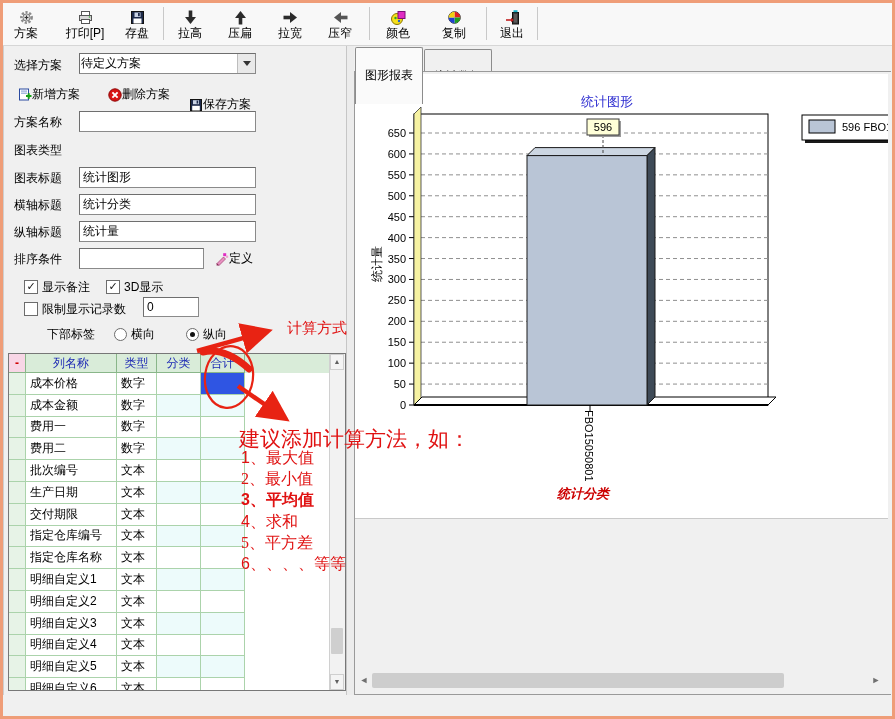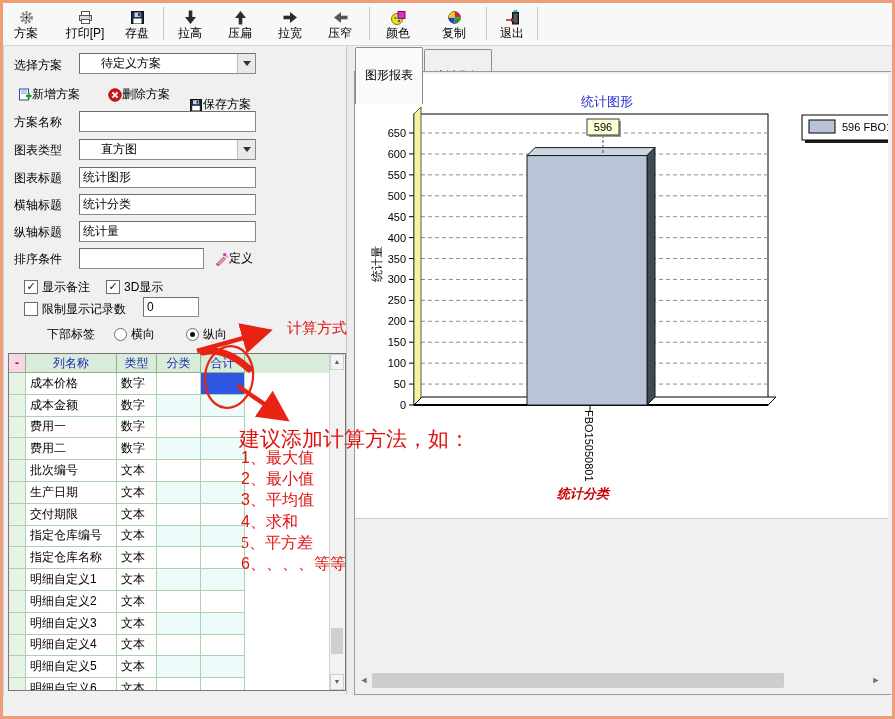--- a/index.html
+++ b/index.html
@@ -12,21 +12,21 @@
   .tbtn .tlabel{font-size:12px;line-height:13px;white-space:nowrap}
   .tsep{position:absolute;top:4px;width:1px;height:33px;background:#c9c9c9}
   
   .left-panel{position:absolute;left:0;top:43px;width:343px;height:649px;background:#f0f0f0;border-left:1px solid #cfcfcf}
   .splitter{position:absolute;left:343px;top:43px;width:8px;height:649px;background:#ececec;border-left:1px solid #c6c6c6;border-right:1px solid #bdbdbd}
   .right-panel{position:absolute;left:351px;top:43px;width:538px;height:649px;background:#f0f0f0}
   
   .flabel{position:absolute;white-space:nowrap;line-height:14px}
   .tinput{position:absolute;height:21px;border:1px solid #8a8a8a;border-top-color:#6e6e6e;border-left-color:#6e6e6e;background:#fff;box-sizing:border-box;font:12px "Liberation Sans",sans-serif;padding:0 3px;outline:none}
   .combo{position:absolute;height:21px;border:1px solid #8a8a8a;border-top-color:#6e6e6e;border-left-color:#6e6e6e;background:#fff;box-sizing:border-box;display:flex;align-items:center}
-  .combo-text{flex:1;padding-left:21px;overflow:hidden;white-space:nowrap}
+  .combo-text{flex:1;padding-left:1px;overflow:hidden;white-space:nowrap}
   .combo-btn{width:17px;height:100%;background:#e9e9e9;border-left:1px solid #bdbdbd;display:flex;align-items:center;justify-content:center}
   .combo-btn:after{content:"";border:4px solid transparent;border-top:5px solid #333;margin-top:4px}
   .linkbtn{position:absolute;display:flex;align-items:center;gap:0;cursor:default}
   .linkbtn svg{width:14px;height:14px}
   .cb{position:absolute;width:12px;height:12px;background:#fff;border:1px solid #6c6c6c;box-sizing:content-box;text-align:center;line-height:11px;font-size:11px;font-weight:bold;color:#111}
   .cb:before{content:""}
   .cb.on:before{content:"✓"}
   .radio{position:absolute;width:11px;height:11px;border:1px solid #6c6c6c;border-radius:50%;background:#fff}
   .radio.on:after{content:"";position:absolute;left:3px;top:3px;width:5px;height:5px;border-radius:50%;background:#111}
   
@@ -186,24 +186,20 @@
           <rect x="7.6" y="2.6" width="1.6" height="3" fill="#1d2a4a"></rect>
           <rect x="3.2" y="7.8" width="7.6" height="4.7" fill="#fff"></rect>
         </svg>
       <span>保存方案</span>
     </div>
 
     <div class="flabel" style="left:10px;top:69px">方案名称</div>
     <input class="tinput" style="left: 75px; top: 65px; width: 177px;" value="">
 
     <div class="flabel" style="left:10px;top:97px">图表类型</div>
-    <div class="combo" style="left:75px;top:93px;width:177px">
-      <span class="combo-text">直方图</span>
-      <span class="combo-btn"></span>
-    </div>
 
     <div class="flabel" style="left:10px;top:125px">图表标题</div>
     <input class="tinput" style="left: 75px; top: 121px; width: 177px;" value="统计图形">
 
     <div class="flabel" style="left:10px;top:152px">横轴标题</div>
     <input class="tinput" style="left: 75px; top: 148px; width: 177px;" value="统计分类">
 
     <div class="flabel" style="left:10px;top:179px">纵轴标题</div>
     <input class="tinput" style="left: 75px; top: 175px; width: 177px;" value="统计量">
 
@@ -463,21 +459,21 @@
       </defs>
       <line x1="194" y1="348" x2="262" y2="329" stroke="#e82313" stroke-width="4.5" marker-end="url(#ah)"></line>
       <path d="M200,349 Q222,344 246,366" stroke="#e82313" stroke-width="7" fill="none" stroke-linecap="round"></path>
       <ellipse cx="226" cy="374" rx="24" ry="31" fill="none" stroke="#e82313" stroke-width="2.2" transform="rotate(8 226 374)"></ellipse>
       <line x1="235" y1="383" x2="280" y2="414" stroke="#e82313" stroke-width="4.5" marker-end="url(#ah)"></line>
     </svg>
     <div class="red-note" style="left:284px;top:316px;font-size:15px">计算方式</div>
     <div class="red-note" style="left:236px;top:422px;font-size:21px">建议添加计算方法，如：</div>
     <div id="red-list">
         <div class="red-note" style="left: 238px; top: 445px; font-size: 16px;">1、最大值</div>
-        <div class="red-note" style="left: 238px; top: 466.2px; font-size: 16px;">2、最小值</div>
-        <div class="red-note" style="left: 238px; top: 487.4px; font-size: 16px;">3、平均值</div>
+        <div class="red-note" style="left: 238px; top: 466.2px; font-size: 16px; font-family: Liberation Serif, serif;">2、最小值</div>
+        <div class="red-note" style="left: 238px; top: 487.4px; font-size: 16px; font-weight: bold;">3、平均值</div>
         <div class="red-note" style="left: 238px; top: 508.6px; font-size: 16px;">4、求和</div>
         <div class="red-note" style="left: 238px; top: 529.8px; font-size: 16px; font-family: Liberation Serif, serif;">5、平方差</div>
         <div class="red-note" style="left: 238px; top: 551px; font-size: 16px;">6、、、、等等</div>
       </div>
   </div>
 
 </div>
 
 </body></html>

